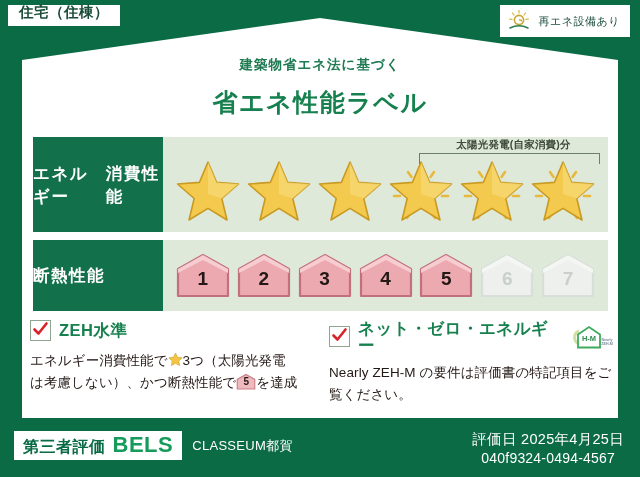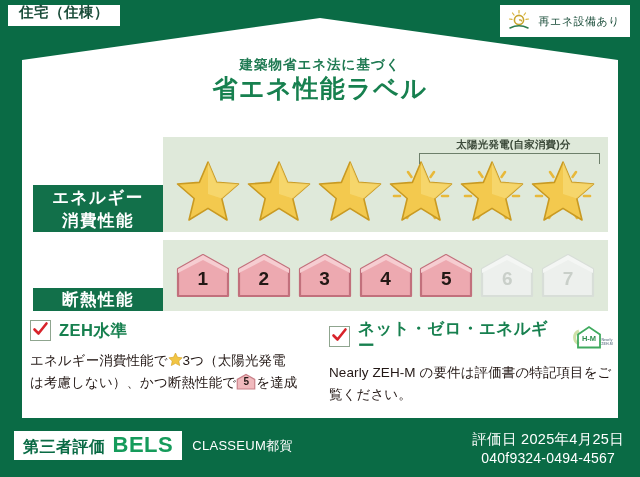--- a/index.html
+++ b/index.html
@@ -84,21 +84,21 @@
     z-index: 4;
   }
   .title-sub {
     font-size: 13.5px;
     font-weight: bold;
     color: #1f7a52;
     letter-spacing: 1px;
     line-height: 1.1;
   }
   .title-main {
-    margin-top: 2px;
+    margin-top: 16px;
     font-size: 25px;
     font-weight: bold;
     color: #17804f;
     letter-spacing: 1.5px;
     line-height: 1.1;
   }
 
   
   .watermark {
     position: absolute;
@@ -124,28 +124,27 @@
     z-index: 3;
   }
   #row-energy { top: 137px; height: 95px; }
   #row-insulation { top: 240px; height: 71px; }
 
   .row-label {
     flex: 0 0 130px;
     background: #12704a;
     color: #ffffff;
     display: flex;
-    flex-direction: column;
+    flex-direction: row;
     align-items: center;
-    justify-content: center;
+    justify-content: flex-start;
     font-size: 16.5px;
     font-weight: bold;
     letter-spacing: 1.5px;
     line-height: 1.35;
-    margin-top: 48px;
   }
   #row-insulation .row-label { font-size: 16.5px; }
 
   .row-body {
     flex: 1 1 auto;
     background: #dfe9da;
     position: relative;
   }
 
   

